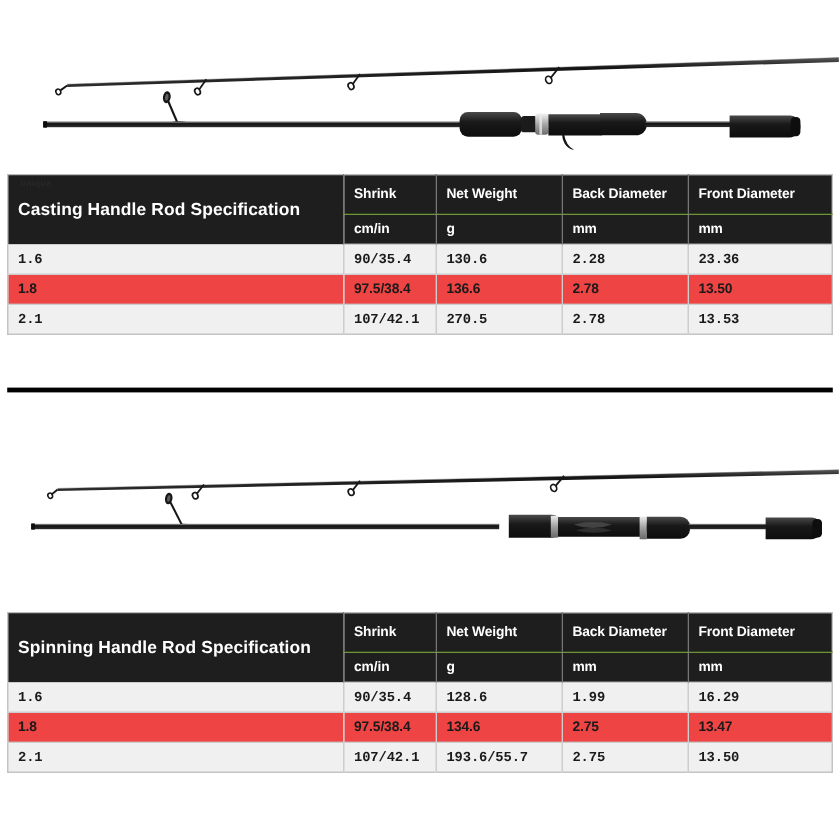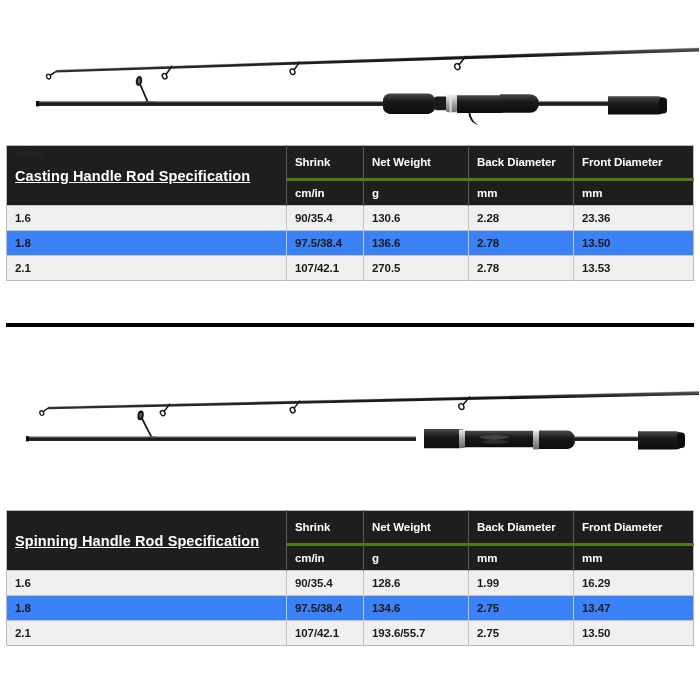--- a/index.html
+++ b/index.html
@@ -54,56 +54,55 @@
     white-space: nowrap;
     overflow: hidden;
     margin-top: 40px;
   }
   .spec-table .hdr {
     background: #1e1e1e;
     color: #ffffff;
     border: none;
   }
   .spec-table .hdr.unit-cell {
-    border-top: 3px solid #4d7c0f;
+    border-top: 1px solid #4d7c0f;
   }
   .spec-table .hdr.col-sep {
     border-left: 1px solid #585858;
   }
   .spec-table .title-cell {
     background: #1e1e1e;
     color: #ffffff;
     font-size: 14.5px;
     font-weight: bold;
     letter-spacing: 0.1px;
     vertical-align: middle;
     position: relative;
-    text-decoration: underline;
   }
   .watermark {
     position: absolute;
     top: 4px;
     left: 10px;
     font-size: 7px;
     font-weight: bold;
     color: #2b2b2b;
     letter-spacing: 0.5px;
     opacity: 0.85;
     pointer-events: none;
   }
   .spec-table tr.data-row td {
     height: 24px;
     border-top: 1px solid #c4c4c4;
     border-left: 1px solid #c4c4c4;
   }
   .spec-table tr.data-row td:first-child {
     border-left: none;
   }
-  .spec-table tr.row-a td { background: #f0f0f0; }
-  .spec-table tr.row-b td { background: #3b82f6; }
+  .spec-table tr.row-a td { background: #f0f0f0; font-family: Liberation Mono, monospace; }
+  .spec-table tr.row-b td { background: #ef4444; }
 
   .h-name   { width: 280px; }
   .h-shrink { width: 77px; }
   .h-weight { width: 105px; }
   .h-back   { width: 105px; }
   .h-front  { width: 120px; }
 
   .hdr-label { height: 32px; }
   .hdr-unit  { height: 24px; }
 </style>

